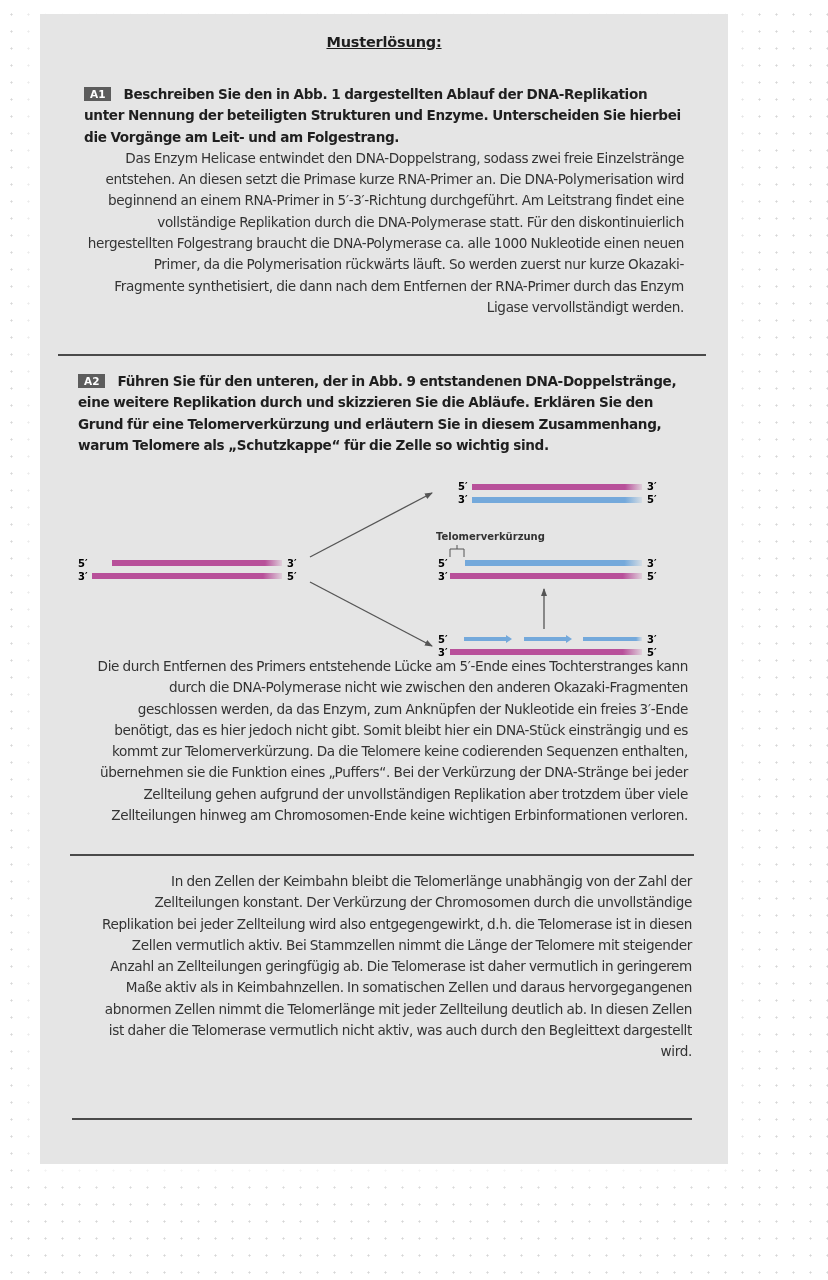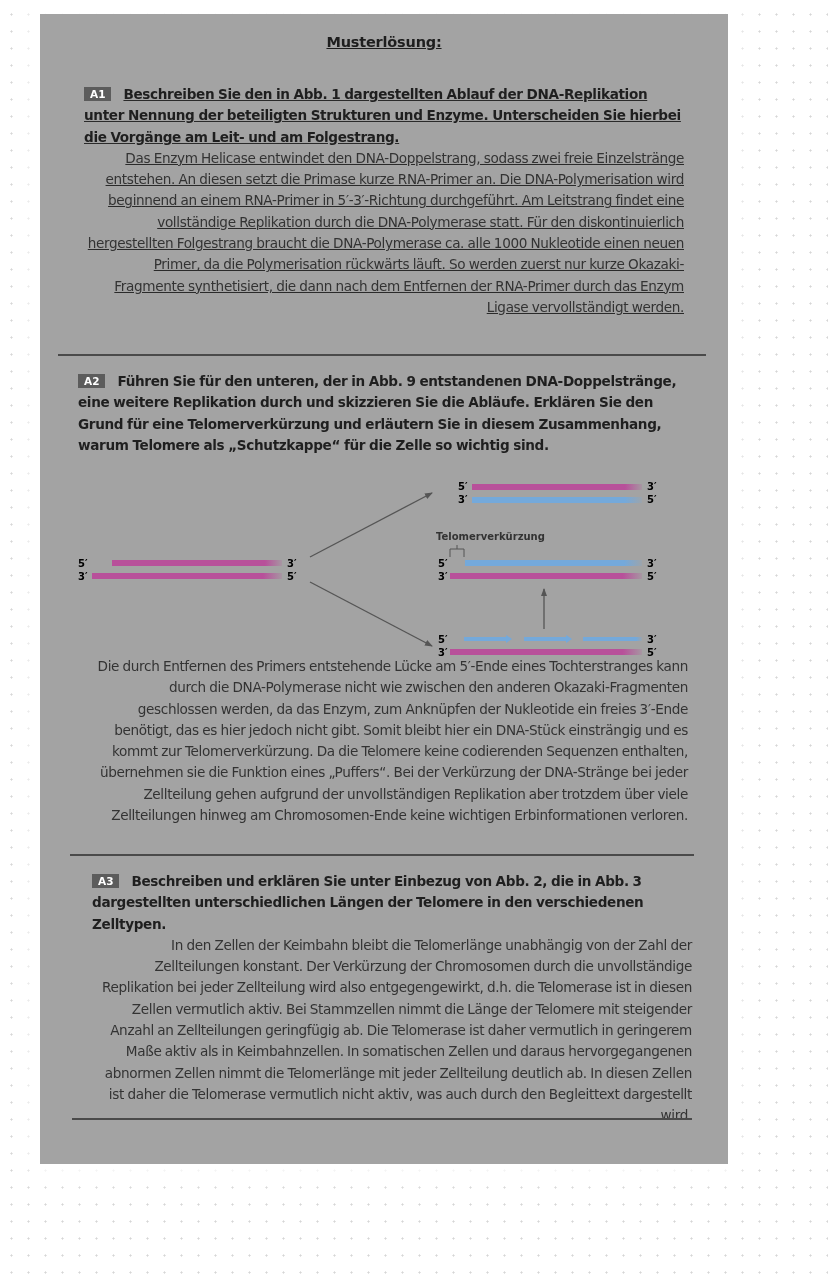--- a/index.html
+++ b/index.html
@@ -14,21 +14,21 @@
       background-position: 3px 6px;
       font-family: "DejaVu Sans", "Liberation Sans", sans-serif;
       color: #2a2a2a;
     }
     .page {
       position: absolute;
       left: 40px;
       top: 14px;
       width: 688px;
       height: 1150px;
-      background: #a3a3a3;
+      background: #e5e5e5;
       box-shadow: 0 0 18px 12px #ffffff;
     }
     .title {
       position: absolute;
       left: 0; right: 0;
       top: 20px;
       text-align: center;
       font-weight: bold;
       font-size: 14.5px;
       text-decoration: underline;
@@ -75,21 +75,21 @@
       font-family: "DejaVu Sans", "Liberation Sans", sans-serif;
     }
   </style>
 </head>
 <body>
 
 <div class="page">
 
   <div class="title">Musterlösung:</div>
 
-  <div class="block" style="left:44px; top:70px; width:600px;text-decoration:underline;">
+  <div class="block" style="left:44px; top:70px; width:600px;">
     <div class="q"><span class="badge">A1</span><span>Beschreiben Sie den in Abb. 1 dargestellten Ablauf der DNA-Replikation unter Nennung der beteiligten Strukturen und Enzyme. Unterscheiden Sie hierbei die Vorgänge am Leit- und am Folgestrang.</span></div>
     <div class="a">Das Enzym Helicase entwindet den DNA-Doppelstrang, sodass zwei freie Einzelstränge entstehen. An diesen setzt die Primase kurze RNA-Primer an. Die DNA-Polymerisation wird beginnend an einem RNA-Primer in 5′-3′-Richtung durchgeführt. Am Leitstrang findet eine vollständige Replikation durch die DNA-Polymerase statt. Für den diskontinuierlich hergestellten Folgestrang braucht die DNA-Polymerase ca. alle 1000 Nukleotide einen neuen Primer, da die Polymerisation rückwärts läuft. So werden zuerst nur kurze Okazaki-Fragmente synthetisiert, die dann nach dem Entfernen der RNA-Primer durch das Enzym Ligase vervollständigt werden.</div>
   </div>
 
   <div class="divider" style="left:18px; width:648px; top:340px;"></div>
 
   <div class="block" style="left:38px; top:357px; width:606px;">
     <div class="q"><span class="badge">A2</span><span>Führen Sie für den unteren, der in Abb. 9 entstandenen DNA-Doppelstränge, eine weitere Replikation durch und skizzieren Sie die Abläufe. Erklären Sie den Grund für eine Telomerverkürzung und erläutern Sie in diesem Zusammenhang, warum Telomere als „Schutzkappe“ für die Zelle so wichtig sind.</span></div>
   </div>
 
@@ -156,19 +156,18 @@
     </g>
   </svg>
 
   <div class="block" style="left:48px; top:642px; width:600px;">
     <div class="a">Die durch Entfernen des Primers entstehende Lücke am 5′-Ende eines Tochterstranges kann durch die DNA-Polymerase nicht wie zwischen den anderen Okazaki-Fragmenten geschlossen werden, da das Enzym, zum Anknüpfen der Nukleotide ein freies 3′-Ende benötigt, das es hier jedoch nicht gibt. Somit bleibt hier ein DNA-Stück einsträngig und es kommt zur Telomerverkürzung. Da die Telomere keine codierenden Sequenzen enthalten, übernehmen sie die Funktion eines „Puffers“. Bei der Verkürzung der DNA-Stränge bei jeder Zellteilung gehen aufgrund der unvollständigen Replikation aber trotzdem über viele Zellteilungen hinweg am Chromosomen-Ende keine wichtigen Erbinformationen verloren.</div>
   </div>
 
   <div class="divider" style="left:30px; width:624px; top:840px;"></div>
 
   <div class="block" style="left:52px; top:857px; width:600px;">
-    <div class="q"><span class="badge">A3</span><span>Beschreiben und erklären Sie unter Einbezug von Abb. 2, die in Abb. 3 dargestellten unterschiedlichen Längen der Telomere in den verschiedenen Zelltypen.</span></div>
     <div class="a">In den Zellen der Keimbahn bleibt die Telomerlänge unabhängig von der Zahl der Zellteilungen konstant. Der Verkürzung der Chromosomen durch die unvollständige Replikation bei jeder Zellteilung wird also entgegengewirkt, d.h. die Telomerase ist in diesen Zellen vermutlich aktiv. Bei Stammzellen nimmt die Länge der Telomere mit steigender Anzahl an Zellteilungen geringfügig ab. Die Telomerase ist daher vermutlich in geringerem Maße aktiv als in Keimbahnzellen. In somatischen Zellen und daraus hervorgegangenen abnormen Zellen nimmt die Telomerlänge mit jeder Zellteilung deutlich ab. In diesen Zellen ist daher die Telomerase vermutlich nicht aktiv, was auch durch den Begleittext dargestellt wird.</div>
   </div>
 
   <div class="divider" style="left:32px; width:620px; top:1104px;"></div>
 
 </div>
 
 </body></html>

